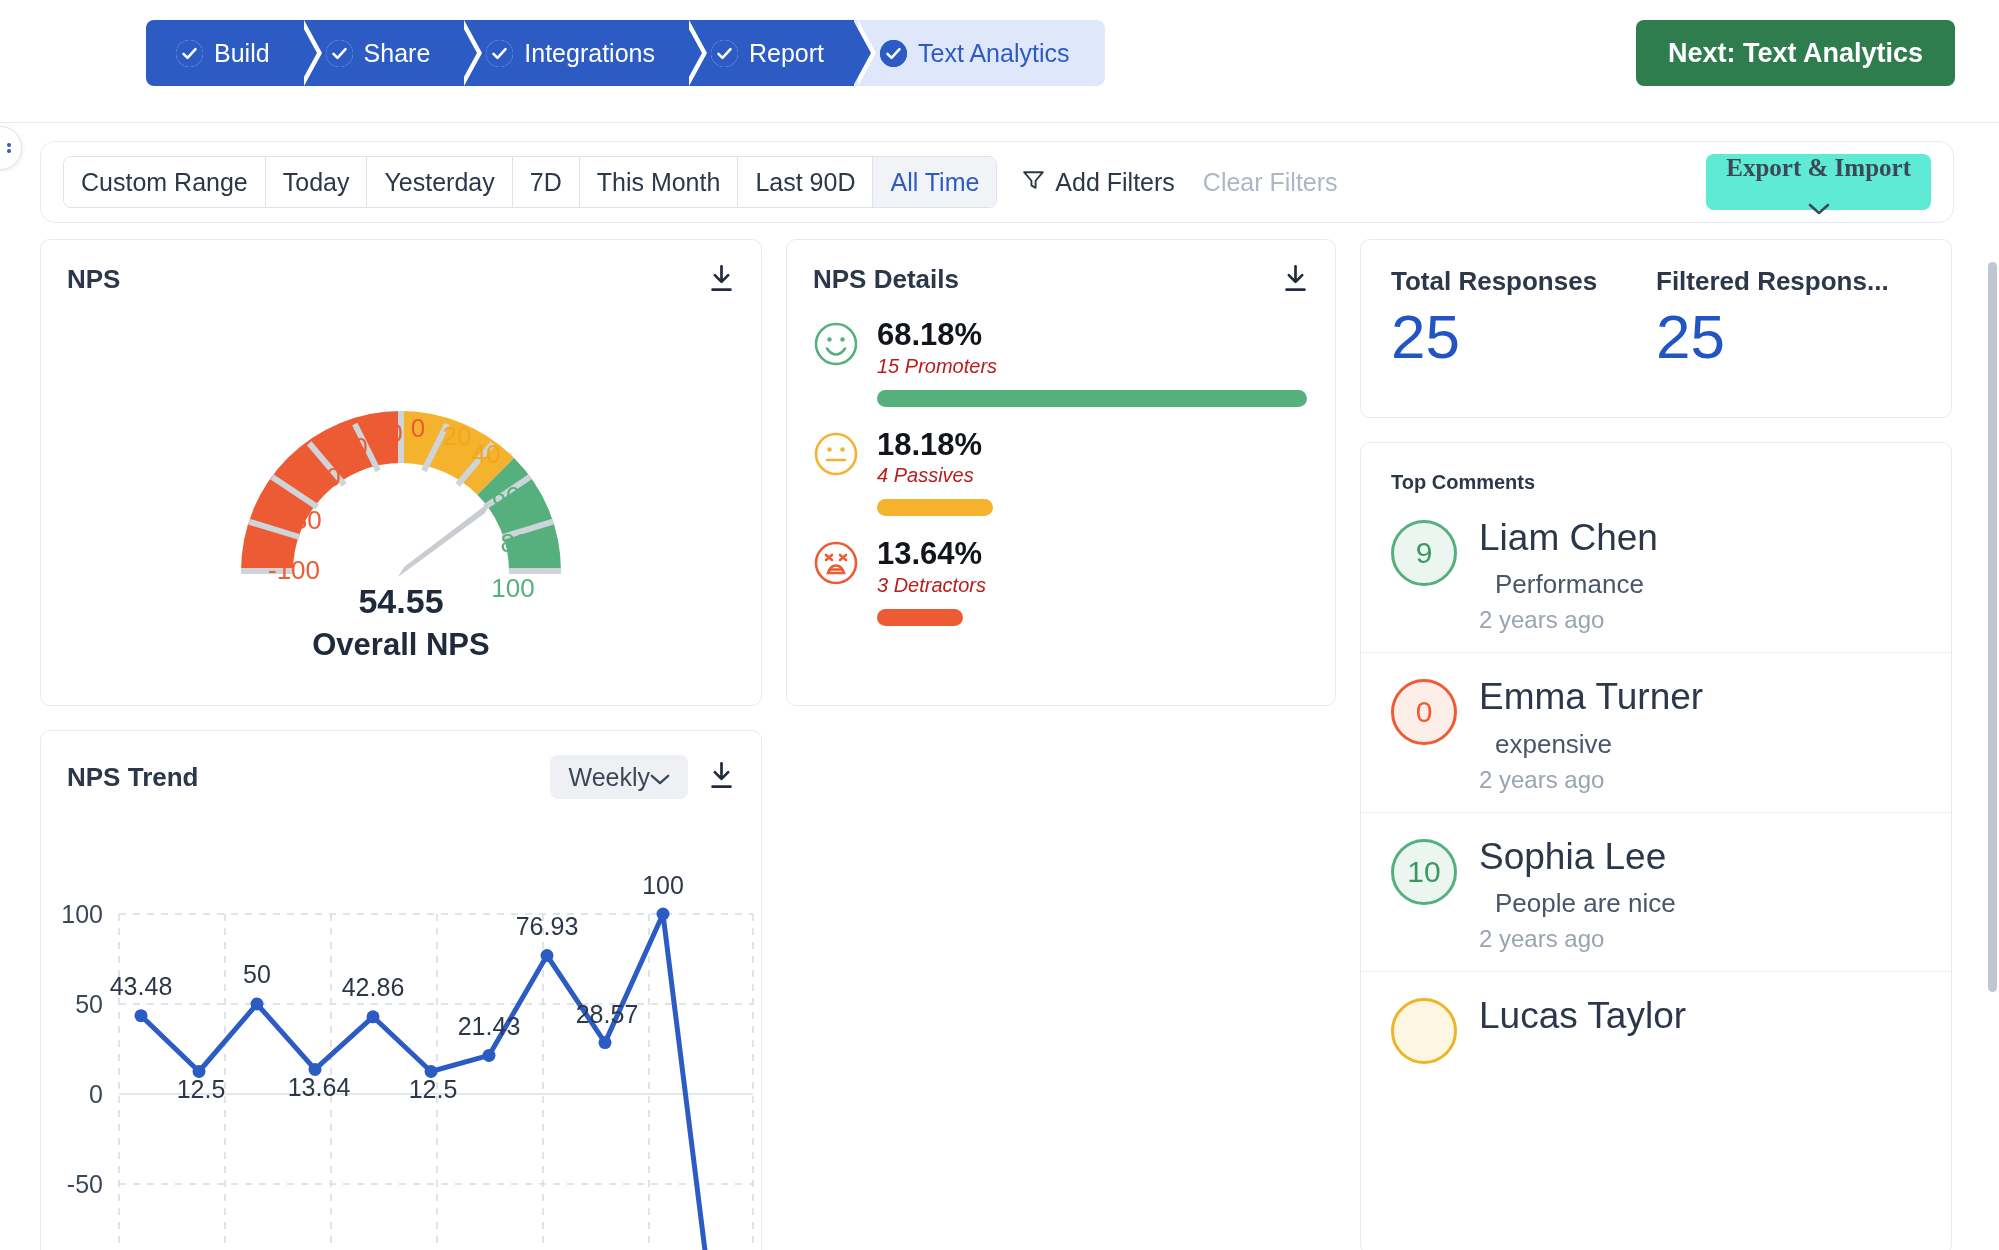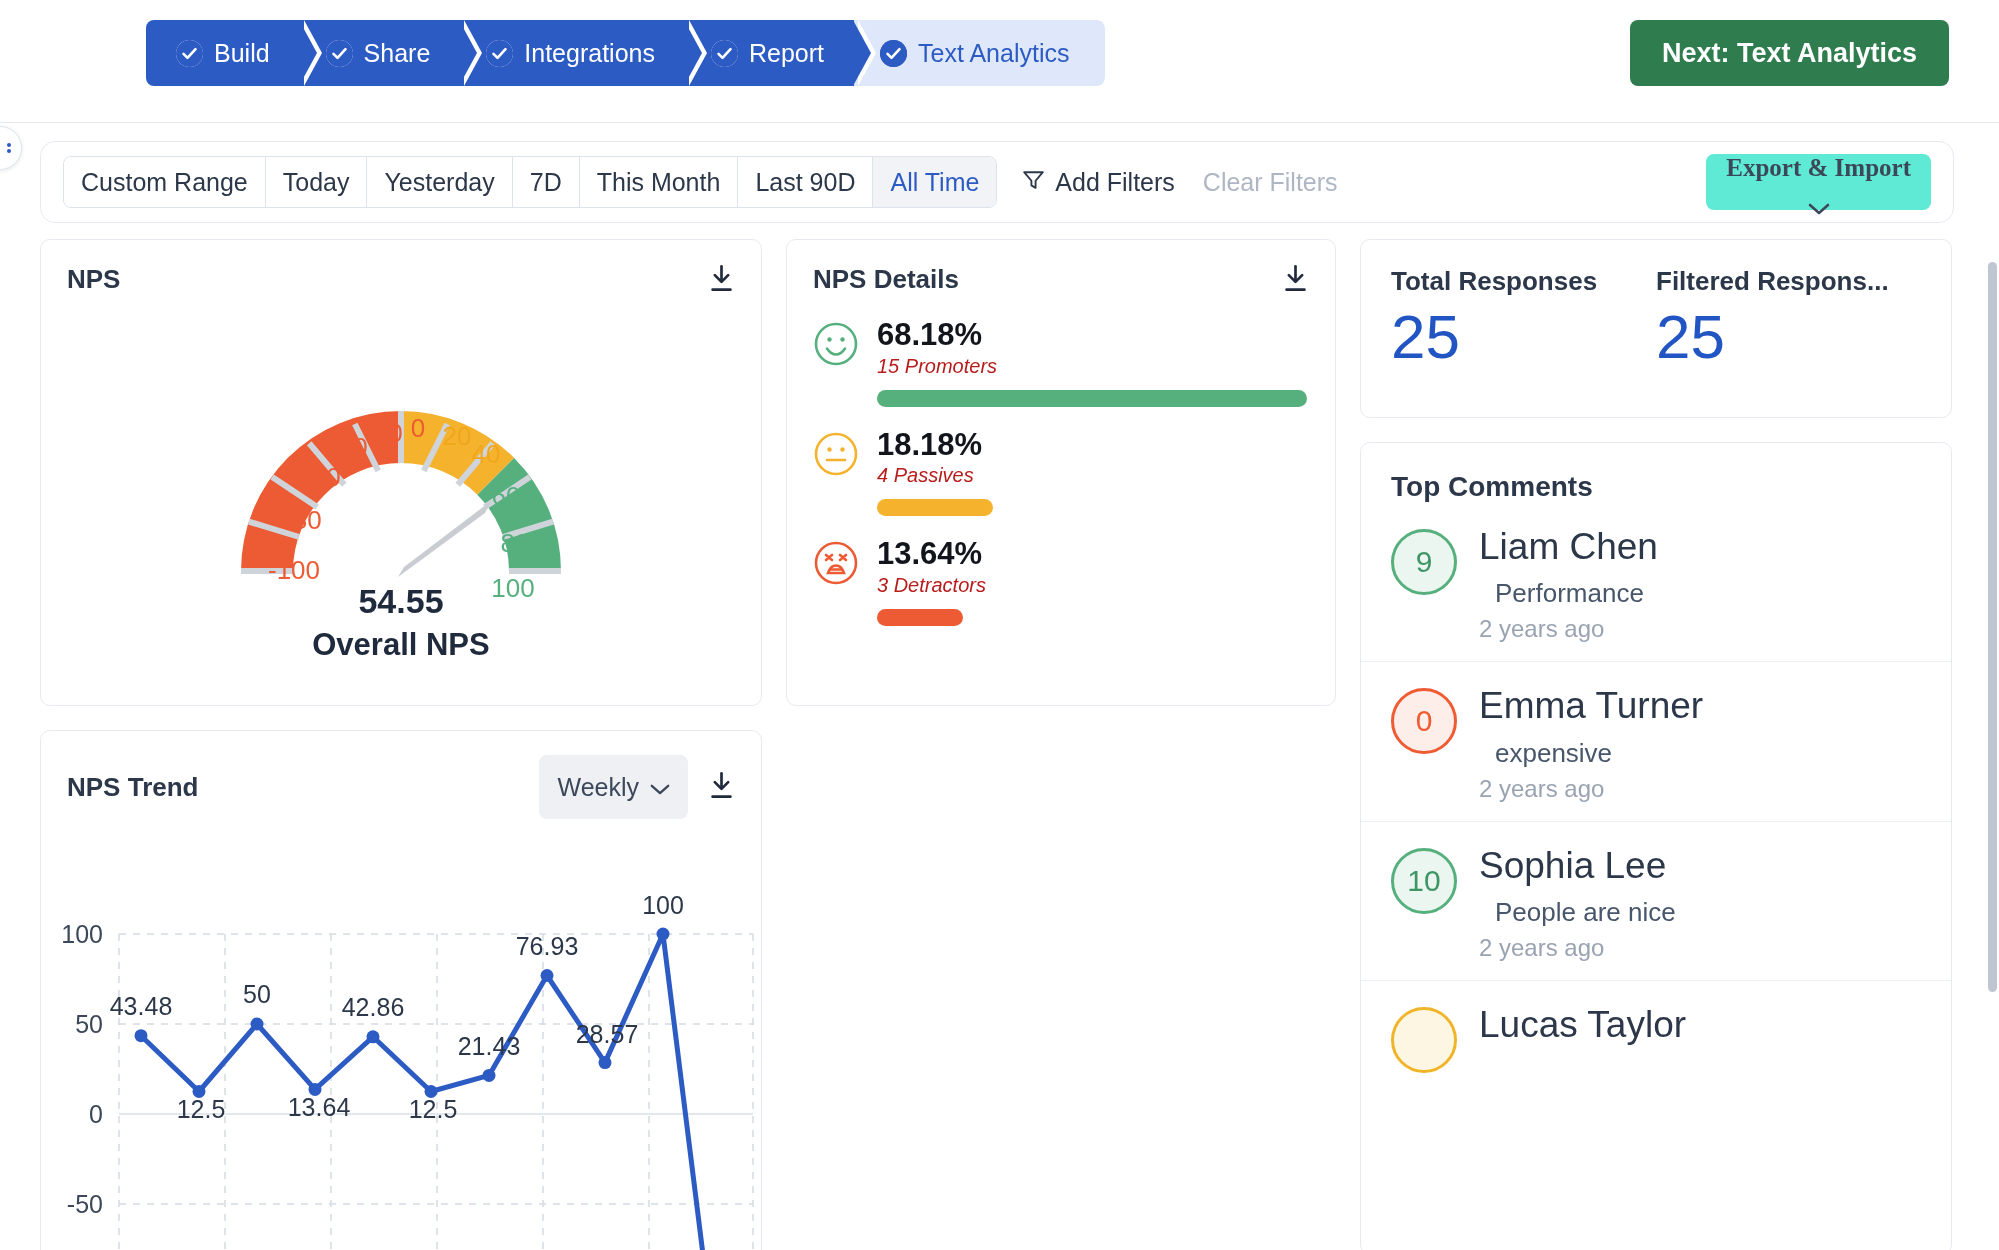--- a/index.html
+++ b/index.html
@@ -68,21 +68,21 @@
     border-radius: 50%;
     background: #fff;
     display: flex; align-items: center; justify-content: center;
     flex: none;
   }
   .step.active .step-check { background: #2d5bc4; }
   .step-check svg { display: block; }
 
   .next-btn {
     position: absolute;
-    right: 50px; top: 20px;
+    right: 44px; top: 20px;
     height: 66px;
     padding: 0 32px;
     background: #2f7d4f;
     color: #fff;
     border: none; border-radius: 8px;
     font-family: "Liberation Sans", sans-serif;
     font-size: 27px; font-weight: bold;
     cursor: pointer;
     white-space: nowrap;
   }
@@ -207,21 +207,21 @@
   .stat-card { height: 179px; display: flex; padding: 26px 30px 0 30px; }
   .stat-block { width: 50%; }
   .stat-label {
     font-size: 26px; font-weight: bold; color: #2c3849;
     white-space: nowrap; overflow: hidden;
   }
   .stat-value { font-size: 62px; font-weight: 400; color: #2255c4; margin-top: 6px; line-height: 1.1; }
 
   
   .comments-card { margin-top: 24px; padding-bottom: 8px; overflow: hidden; height: 813px; }
-  .comments-title { font-size: 28px; font-weight: bold; padding: 28px 30px 0 30px; }
+  .comments-title { font-size: 20px; font-weight: bold; padding: 28px 30px 0 30px; }
   .comment {
     display: flex; gap: 22px;
     padding: 22px 30px 18px 30px;
   }
   .comment + .comment { border-top: 1px solid #eceff4; }
   .score {
     flex: none;
     width: 66px; height: 66px;
     border-radius: 50%;
     border: 3px solid #55b07d;
@@ -235,22 +235,22 @@
   .score.amber  { border-color: #f0b429; background: #fdf6e3; color: #d99a14; }
   .c-name { font-size: 37px; color: #2c3849; line-height: 1.2; }
   .c-text { font-size: 26px; color: #48566b; margin-top: 9px; margin-left: 16px; }
   .c-time { font-size: 24px; color: #9aa3b2; margin-top: 6px; }
 
   
   .trend-card { margin-top: 24px; height: 660px; overflow: hidden; }
   .trend-head { display: flex; align-items: center; justify-content: space-between; padding: 24px 26px 0 26px; }
   .trend-tools { display: flex; align-items: center; gap: 20px; }
   .weekly-btn {
-    display: flex; align-items: center; gap: 11px;
-    height: 64px; padding: 0 18px;
+    display: flex; align-items: center; 
+    height: 44px; padding: 0 18px;
     background: #eef0f4; border: none; border-radius: 8px;
     font-family: "Liberation Sans", sans-serif;
     font-size: 25px; color: #3c4859;
     cursor: pointer;
   }
 
   
   .scrollbar {
     position: absolute;
     right: 0; top: 0;

